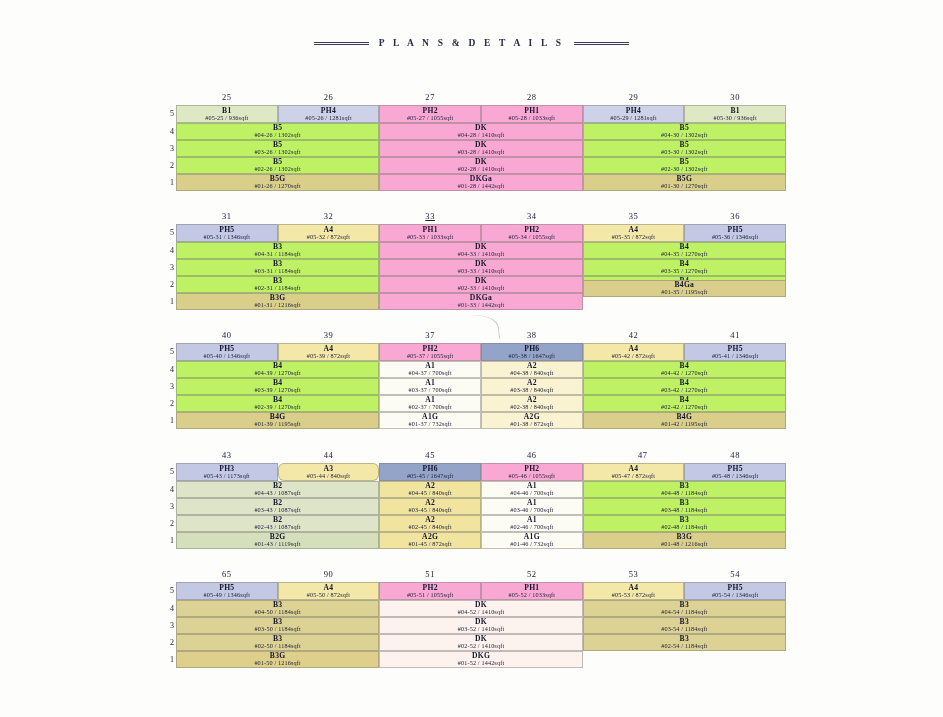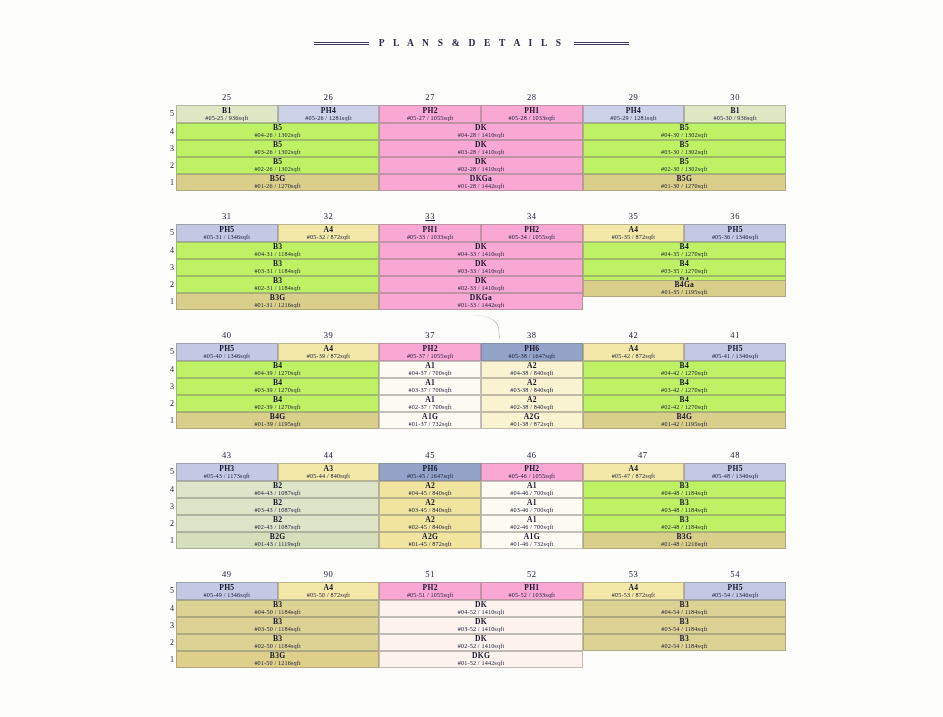--- a/index.html
+++ b/index.html
@@ -448,21 +448,21 @@
             <div class="rowlabel" style="top: 4px;">5</div>
             <div class="rowlabel" style="top: 21.5px;">4</div>
             <div class="rowlabel" style="top: 38.5px;">3</div>
             <div class="rowlabel" style="top: 55.5px;">2</div>
             <div class="rowlabel" style="top: 72.5px;">1</div>
           </div>
           <div class="cell c-lav2" style="left: 0px; top: 0px; width: 101.667px; height: 18px;">
             <div class="u">PH3</div>
             <div class="s">#05-43 / 1173sqft</div>
           </div>
-          <div class="cell c-yellow" style="left: 101.667px; top: 0px; width: 101.667px; height: 18px;">
+          <div class="cell c-yellow" style="left: 101.667px; top: 0px; width: 101.667px; height: 18px; border-radius: 6px;">
             <div class="u">A3</div>
             <div class="s">#05-44 / 840sqft</div>
           </div>
           <div class="cell c-blue" style="left: 203.333px; top: 0px; width: 101.667px; height: 18px;">
             <div class="u">PH6</div>
             <div class="s">#05-45 / 1647sqft</div>
           </div>
           <div class="cell c-pink" style="left: 305px; top: 0px; width: 101.667px; height: 18px;">
             <div class="u">PH2</div>
             <div class="s">#05-46 / 1055sqft</div>
@@ -536,21 +536,21 @@
             <div class="s">#01-46 / 732sqft</div>
           </div>
           <div class="cell c-khaki" style="left: 406.667px; top: 69px; width: 203.333px; height: 17px;">
             <div class="u">B3G</div>
             <div class="s">#01-48 / 1216sqft</div>
           </div>
         </div>
       </div>
       <div class="block" style="top: 569px;">
         <div class="colnums">
-          <div class="colnum" style="left: 0px; width: 101.667px;">49</div>
+          <div class="colnum" style="left: 0px; width: 101.667px;">65</div>
           <div class="colnum" style="left: 101.667px; width: 101.667px;">90</div>
           <div class="colnum" style="left: 203.333px; width: 101.667px;">51</div>
           <div class="colnum" style="left: 305px; width: 101.667px;">52</div>
           <div class="colnum" style="left: 406.667px; width: 101.667px;">53</div>
           <div class="colnum" style="left: 508.333px; width: 101.667px;">54</div>
         </div>
         <div class="grid" style="height: 86px;">
           <div class="rowlabels">
             <div class="rowlabel" style="top: 4px;">5</div>
             <div class="rowlabel" style="top: 21.5px;">4</div>

